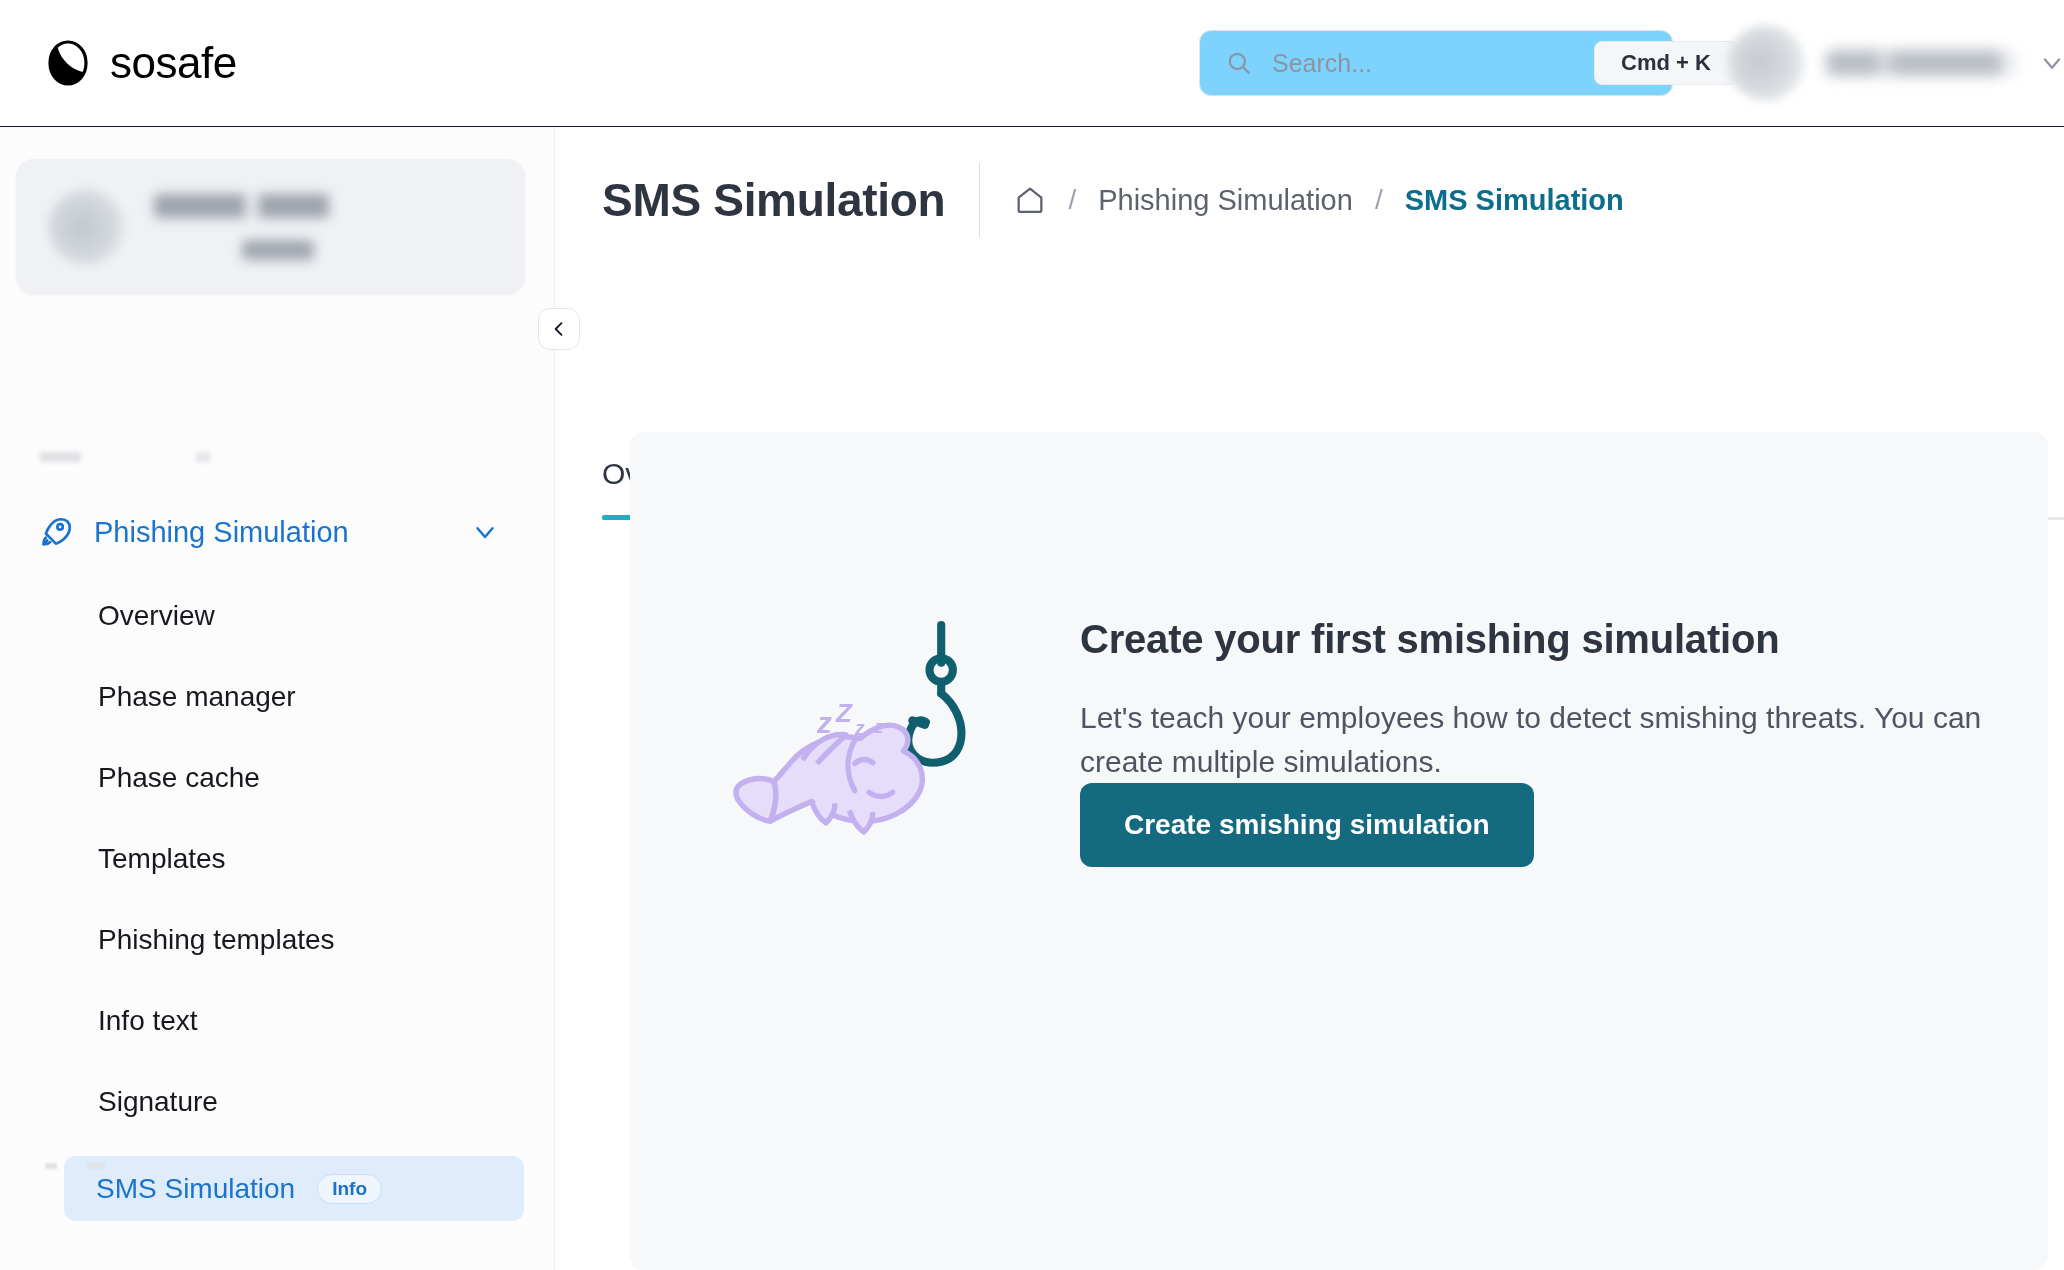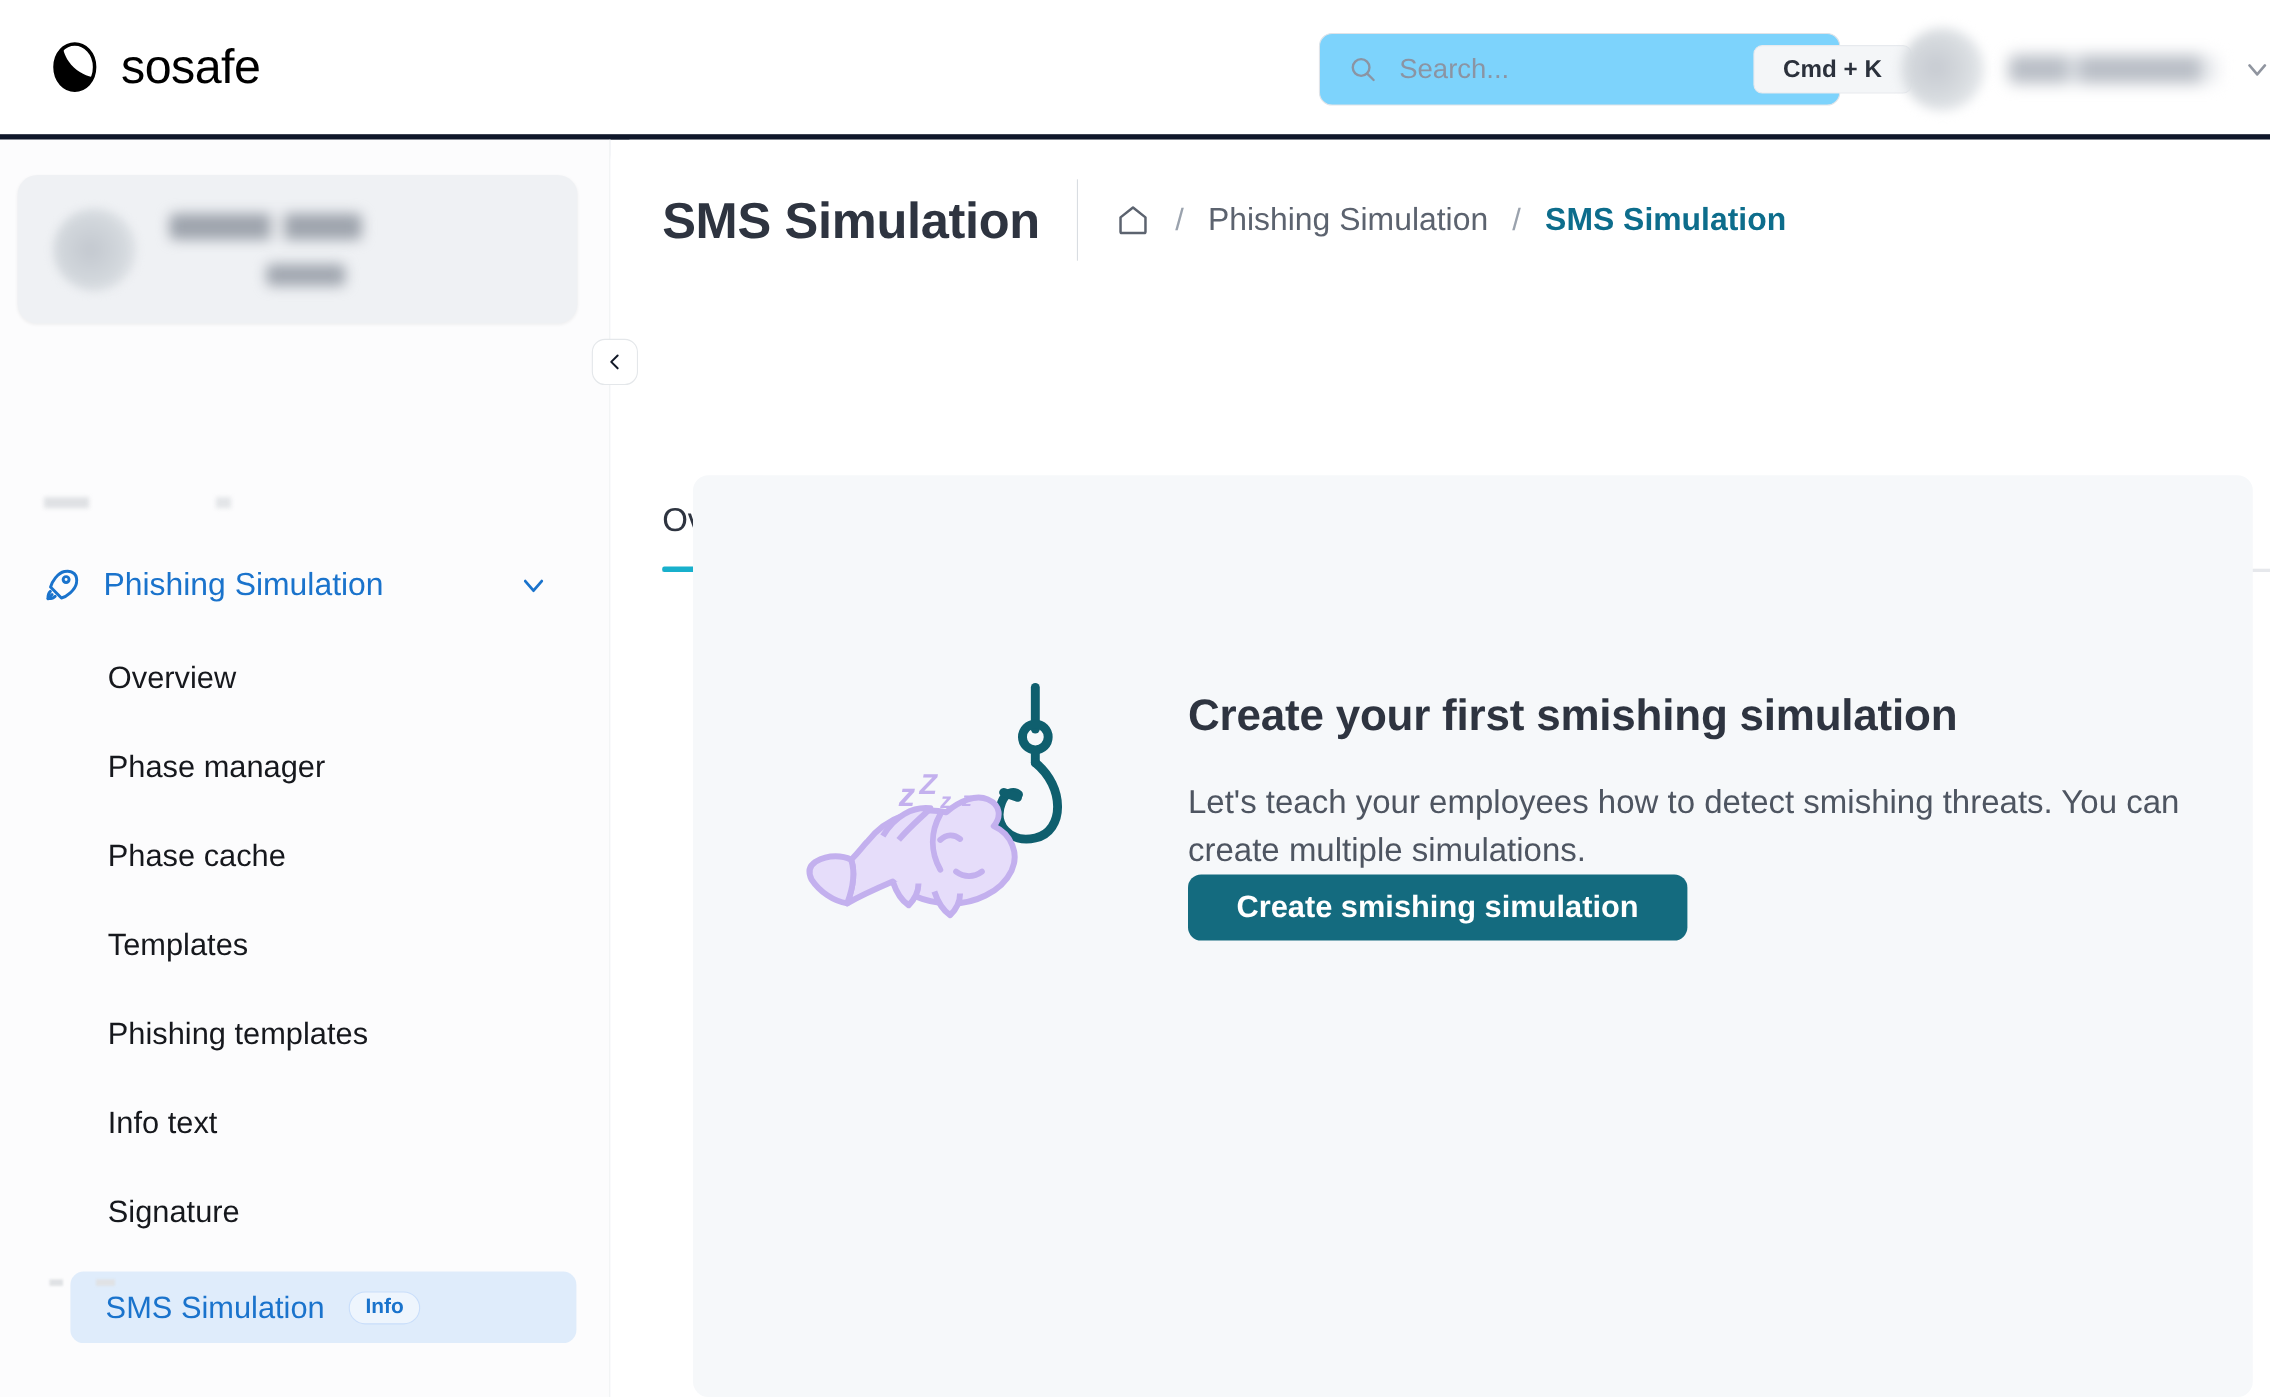--- a/index.html
+++ b/index.html
@@ -8,21 +8,21 @@
     font-family: "Liberation Sans", sans-serif;
     background: #ffffff;
     overflow: hidden;
   }
 
   
   .topbar {
     position: absolute; top: 0; left: 0;
     width: 2064px; height: 127px;
     background: #ffffff;
-    border-bottom: 5px solid #0f172a;
+    border-bottom: 1px solid #0f172a;
     display: flex; align-items: center;
   }
   .logo-wrap {
     display: flex; align-items: center; gap: 18px;
     margin-left: 44px;
   }
   .logo-mark { width: 48px; height: 48px; display: block; }
   .logo-text {
     font-size: 44px; font-weight: 400; color: #000000;
     letter-spacing: -0.5px; line-height: 1;
@@ -213,21 +213,21 @@
   }
   .es-body {
     font-size: 30px; color: #4e5561; line-height: 1.45;
   }
   .cta-btn {
     display: inline-block;
     background: #146b7f; color: #ffffff;
     font-family: "Liberation Sans", sans-serif;
     font-size: 28px; font-weight: bold;
     border: none; border-radius: 12px;
-    padding: 14px 44px; cursor: pointer;
+    padding: 26px 44px; cursor: pointer;
   }
 </style>
 </head>
 <body>
 
 <div class="topbar">
   <div class="logo-wrap">
     <svg class="logo-mark" viewBox="0 0 48 48">
       <path d="M24 3 C33 3 42 11 42 24 C42 37 33 45 24 45 C15 45 6 37 6 24 C6 11 15 3 24 3 Z" fill="none" stroke="#000" stroke-width="3.2"></path>
       <path d="M39.5 33 C33 32 24 27 18.5 19 C14.5 13 13 7.5 13.5 4.8 C9 8.5 6 15.5 6 24 C6 37 15 45 24 45 C31 45 37 41 39.5 33 Z" fill="#000"></path>

